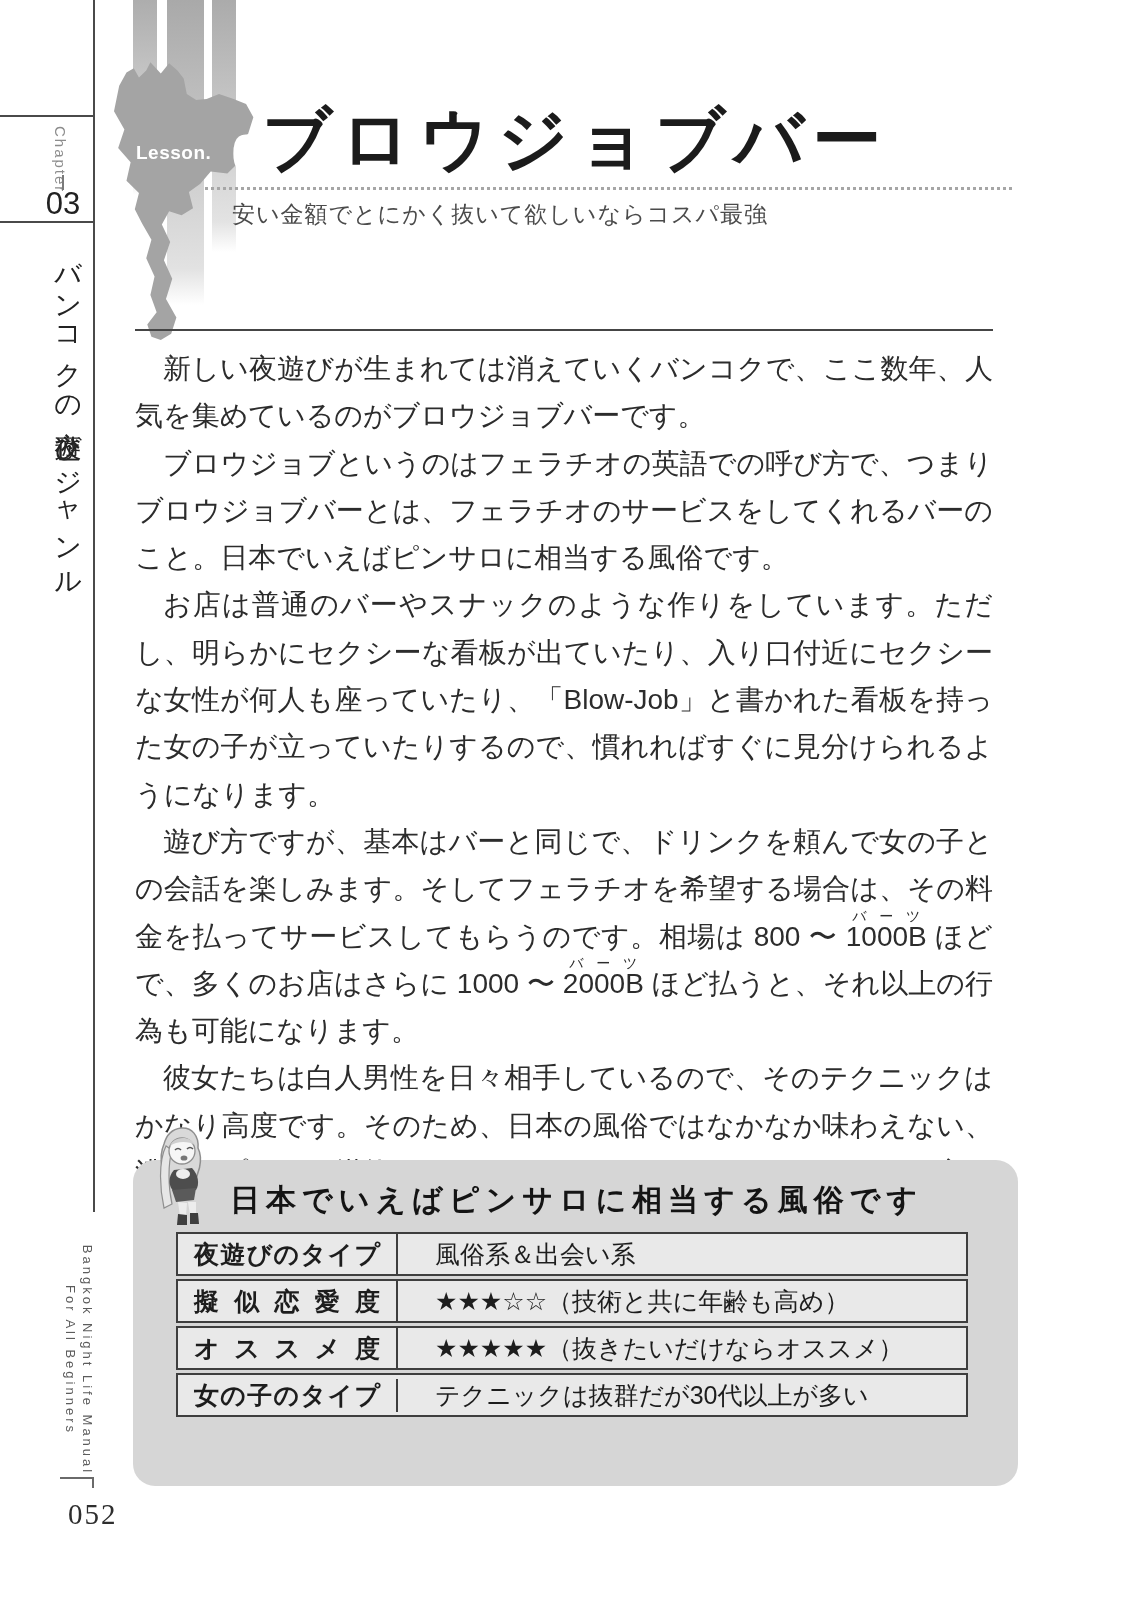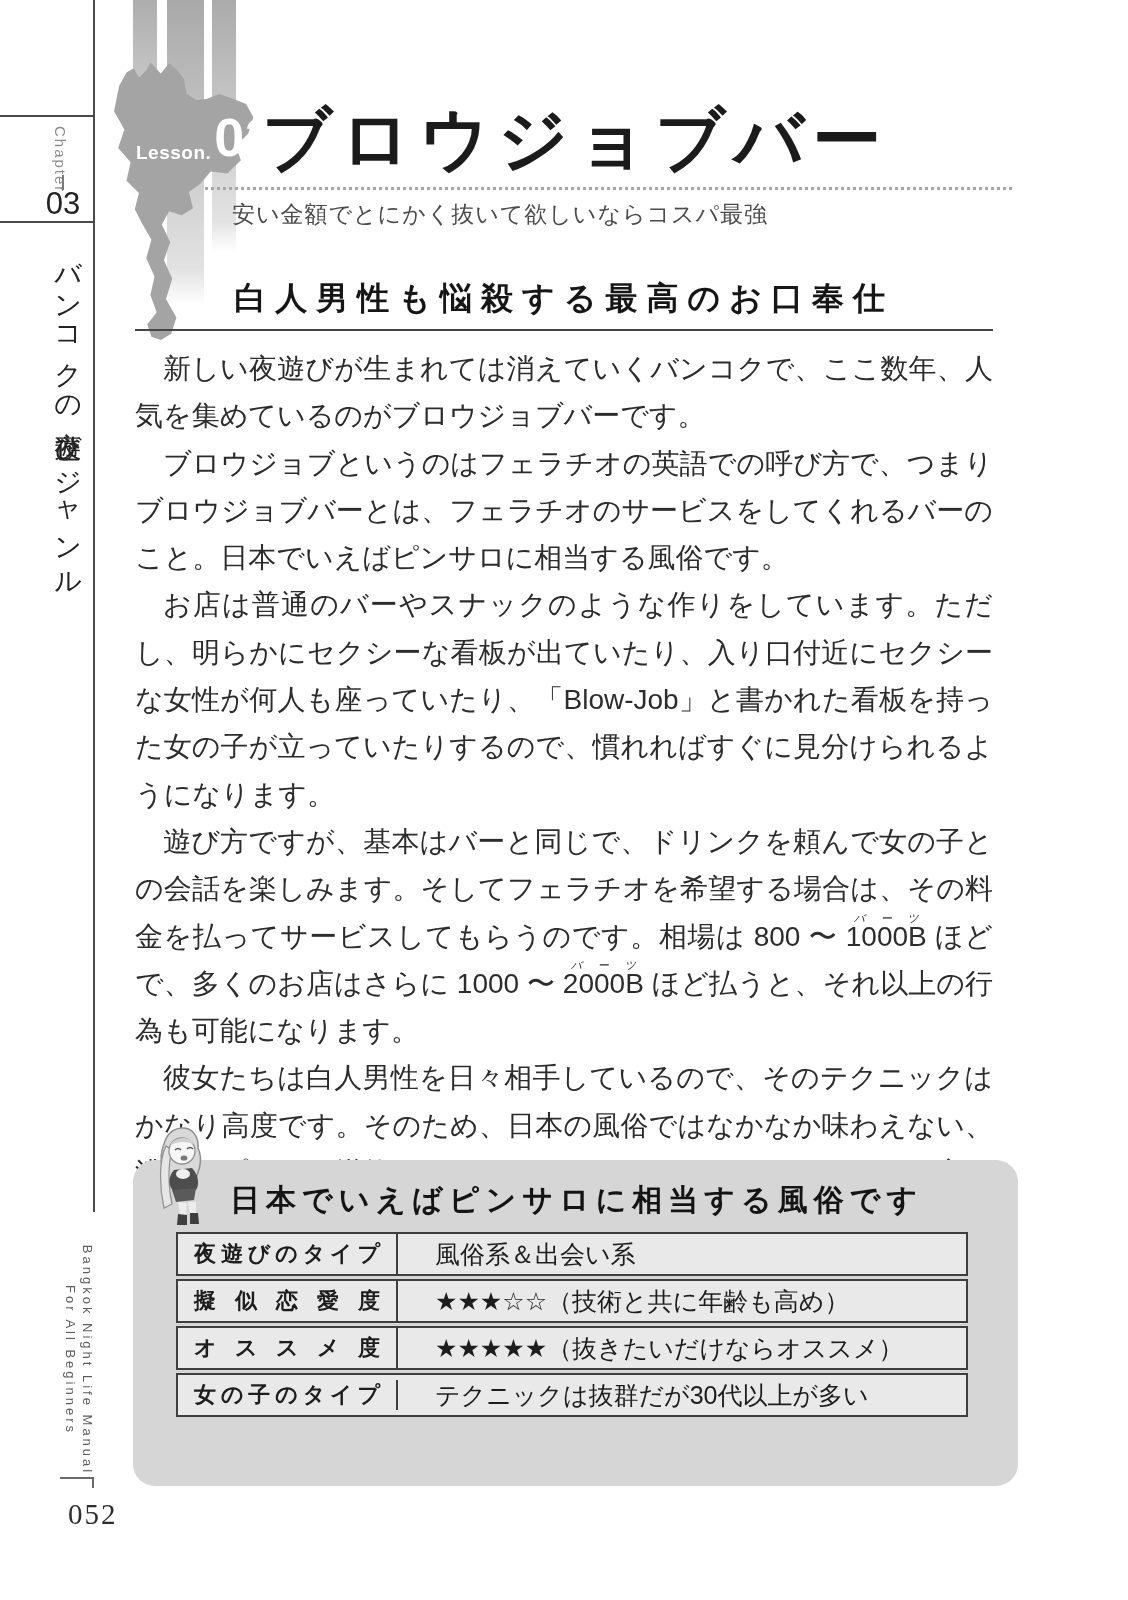--- a/index.html
+++ b/index.html
@@ -14,22 +14,22 @@
   .bar { position:absolute; top:0; }
   .bar1 { left:133px; width:24px; height:195px;
           background:linear-gradient(to bottom,#adadad,#e4e4e4 90%,rgba(230,230,230,0)); }
   .bar2 { left:167px; width:37px; height:305px;
           background:linear-gradient(to bottom,#a9a9a9,#e2e2e2 88%,rgba(230,230,230,0)); }
   .bar3 { left:212px; width:24px; height:252px;
           background:linear-gradient(to bottom,#ababab,#e3e3e3 88%,rgba(230,230,230,0)); }
   
   .map { position:absolute; left:88px; top:50px; width:182px; height:296px; }
   
-  .lesson-badge { position:absolute; left:136px; top:110px; display:flex;
-                  align-items:flex-end; gap:3px; color:#ffffff; font-weight:700; }
+  .lesson-badge { position:absolute; left:136px; top:126px; display:flex;
+                  align-items:center; gap:20px; color:#ffffff; font-weight:700; }
   .lesson-label { font-size:19px; letter-spacing:0.5px; }
   .lesson-number { font-size:54px; line-height:1; letter-spacing:1px; }
   
   .main-title { position:absolute; left:262px; top:94px; font-size:69px; font-weight:700;
                 letter-spacing:8px; color:#1b1b1b; white-space:nowrap; }
   .title-dotted { position:absolute; left:205px; top:187px; width:807px; height:0;
                   border-top:3px dotted #a6a6a6; }
   .subtitle { position:absolute; left:212px; top:199px; font-size:23px; color:#4b4b4b;
               letter-spacing:1px; white-space:nowrap;margin-left:20px; }
   
@@ -52,33 +52,33 @@
   .page-number { position:absolute; left:68px; top:1498px; font-family:"Liberation Serif","DejaVu Serif",serif;
                  font-size:29px; color:#2e2e2e; letter-spacing:2px; }
   
   .article-heading { position:absolute; left:135px; top:277px; width:858px; text-align:center;
                      font-size:32px; font-weight:700; letter-spacing:9px; color:#161616; white-space:nowrap; }
   .heading-rule { position:absolute; left:135px; top:329px; width:858px; height:2px; background:#454545; }
   .body-text { position:absolute; left:135px; top:345px; width:858px; font-size:28px;
                line-height:47.3px; color:#2c2c2c; text-align:justify; }
   .body-text p { text-indent:1em; margin:0; }
   ruby { ruby-position:over; }
-  rt { font-size:11px; letter-spacing:0; color:#2c2c2c;font-style:italic; }
+  rt { font-size:14px; letter-spacing:0; color:#2c2c2c; }
   
   .info-box { position:absolute; left:133px; top:1160px; width:885px; height:326px;
               background:#d6d6d6; border-radius:22px; }
   .mascot { position:absolute; left:148px; top:1124px; width:66px; height:104px; }
   .info-title { position:absolute; left:230px; top:1180px; font-size:30px; font-weight:700;
                 letter-spacing:6px; color:#141414; white-space:nowrap; }
   .info-table { position:absolute; left:176px; top:1232px; width:792px; }
   .info-row { display:flex; height:44px; border:2px solid #3e3e3e; background:#e9e9e9;
               margin-bottom:3px; }
   .info-row:last-child { margin-bottom:12px;align-items:center; }
   .info-label { width:220px; border-right:2px solid #3e3e3e; display:flex; align-items:center;
-                padding:0 16px; font-weight:700; font-size:22px; color:#1d1d1d; }
+                padding:0 16px; font-weight:700; font-size:25px; color:#1d1d1d; }
   .info-label span { width:100%; text-align:justify; text-align-last:justify; }
   .info-value { flex:1; display:flex; align-items:center; padding-left:37px;
                 font-size:25px; color:#1d1d1d; white-space:nowrap; }
 </style>
 </head>
 <body>
 
 <div class="page">
 
   <div class="bar bar1"></div>
@@ -110,21 +110,20 @@
   <div class="chapter-title-vert">バンコクの夜遊びジャンル</div>
 
   <div class="spine">
     <div>Bangkok Night Life Manual</div>
     <div>For All Beginners</div>
   </div>
   <div class="spine-underline"></div>
   <div class="spine-tick"></div>
   <div class="page-number">052</div>
 
-  <h2 class="article-heading">白人男性も悩殺する最高のお口奉仕</h2>
   <div class="heading-rule"></div>
   <div class="body-text">
       <p>新しい夜遊びが生まれては消えていくバンコクで、ここ数年、人気を集めているのがブロウジョブバーです。</p>
       <p>ブロウジョブというのはフェラチオの英語での呼び方で、つまりブロウジョブバーとは、フェラチオのサービスをしてくれるバーのこと。日本でいえばピンサロに相当する風俗です。</p>
       <p>お店は普通のバーやスナックのような作りをしています。ただし、明らかにセクシーな看板が出ていたり、入り口付近にセクシーな女性が何人も座っていたり、「Blow-Job」と書かれた看板を持った女の子が立っていたりするので、慣れればすぐに見分けられるようになります。</p>
       <p>遊び方ですが、基本はバーと同じで、ドリンクを頼んで女の子との会話を楽しみます。そしてフェラチオを希望する場合は、その料金を払ってサービスしてもらうのです。相場は 800 〜 <ruby>1000B<rt>バーツ</rt></ruby> ほどで、多くのお店はさらに 1000 〜 <ruby>2000B<rt>バーツ</rt></ruby> ほど払うと、それ以上の行為も可能になります。</p>
       <p>彼女たちは白人男性を日々相手しているので、そのテクニックはかなり高度です。そのため、日本の風俗ではなかなか味わえない、濃厚なプレイを堪能できます。ただし、テクニックがあるほど客から人気が集まるので、女の子の年齢層はゴーゴーバーなどに比べると高めです。</p>
     </div>
 
   <section class="info-box"></section>

